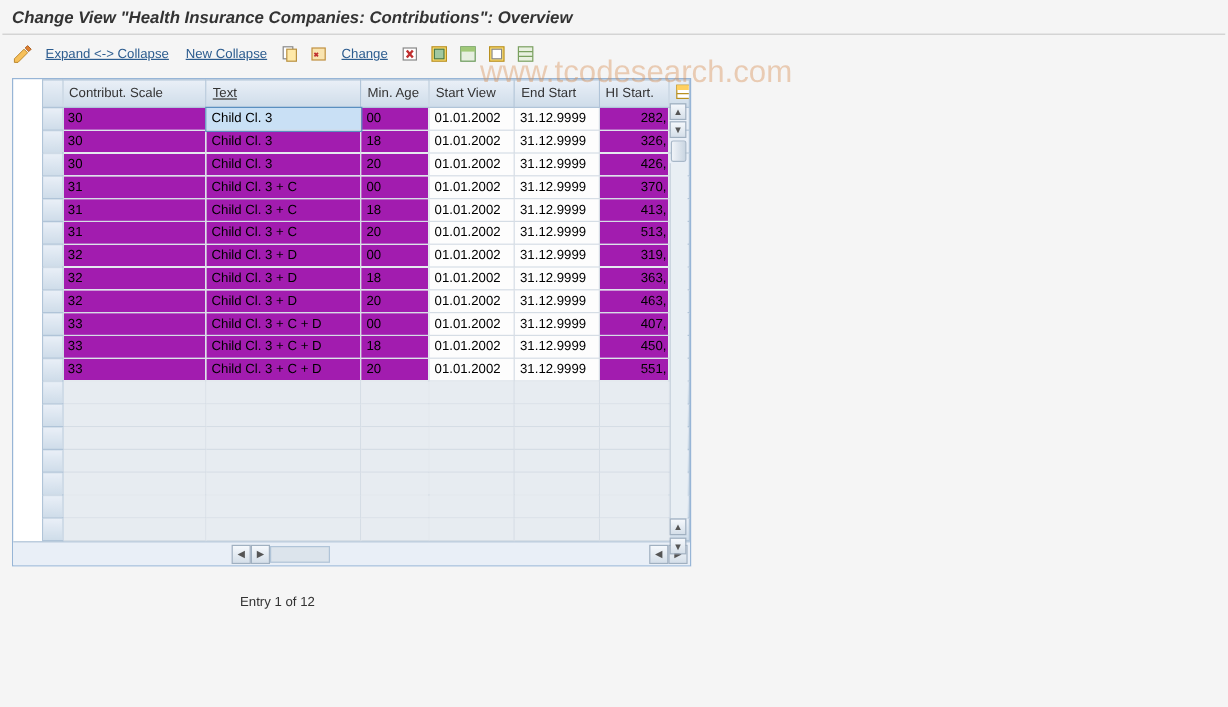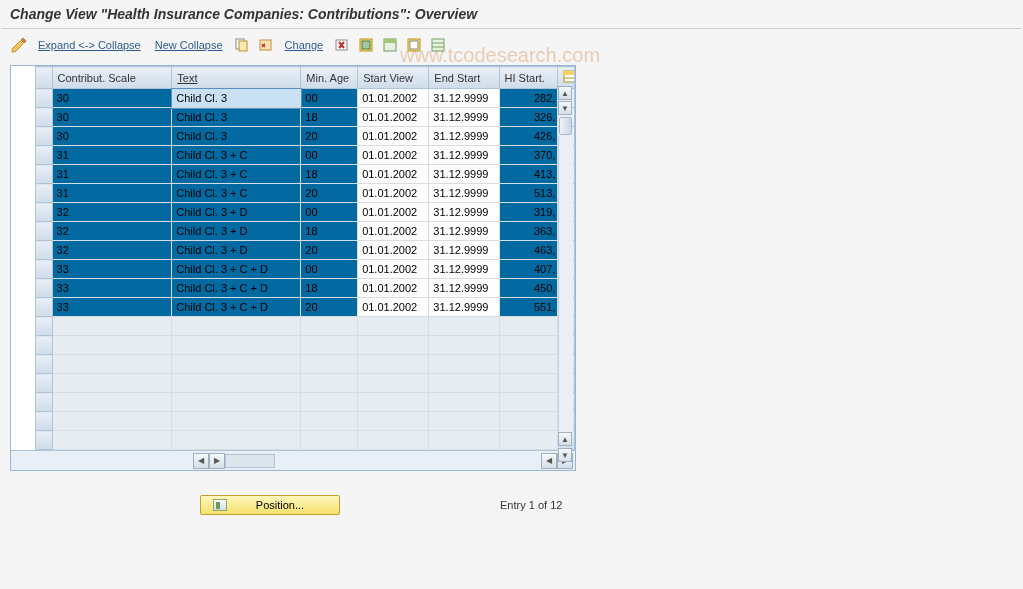--- a/index.html
+++ b/index.html
@@ -52,21 +52,21 @@
       color: #2c5c8f;
       cursor: pointer;
       padding: 0 4px;
       text-decoration: underline;
     }
 
     .watermark {
       position: absolute;
       top: 44px;
       left: 400px;
-      font-size: 20px;
+      font-size: 26px;
       color: rgba(215, 140, 80, 0.4);
       font-weight: normal;
       pointer-events: none;
       z-index: 100;
     }
 
     .table-container {
       margin: 4px 10px 0 10px;
       width: 566px;
       border: 1px solid #97b5d6;
@@ -108,21 +108,21 @@
     }
 
     .data-table td.row-selector {
       width: 16px;
       background: linear-gradient(to bottom, #e9eff7 0%, #cedce9 100%);
       border: 1px solid #b0c4d8;
       padding: 0;
     }
 
     .data-table td.editable-blue {
-      background: #0369a1;
+      background: #a21caf;
     }
 
     .data-table td.readonly {
       background: #fdfdfd;
     }
 
     .data-table td.selected-cell {
       background: #c9e0f5;
       outline: 1px solid #5a8fc0;
     }
@@ -575,18 +575,14 @@
       <div class="hscroll-track"></div>
     </div>
     <div class="hscroll-group">
       <div class="hscroll-btn">◀</div>
       <div class="hscroll-btn">▶</div>
     </div>
   </div>
 </div>
 
 <div class="bottom-bar">
-  <div class="position-btn">
-    <span class="icon"></span>
-    <span style="flex:1; text-align:center;">Position...</span>
-  </div>
   <div class="entry-text">Entry 1 of 12</div>
 </div>
 
 </body></html>

